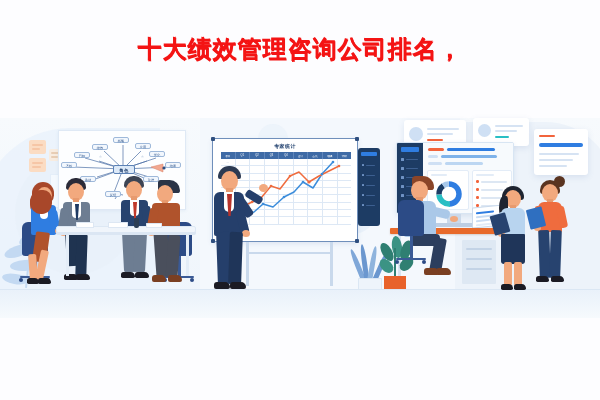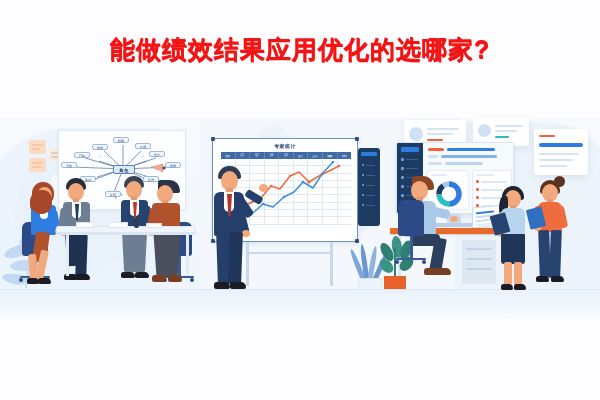--- a/index.html
+++ b/index.html
@@ -184,21 +184,21 @@
   #side-panel .sp-i { position:absolute; left:4px; height:2.4px; }
   #side-panel .sp-i i { position:absolute; left:0; width:2.4px; height:2.4px; background:#6f93c4; border-radius:.5px; }
   #side-panel .sp-i s { position:absolute; left:4px; top:.5px; width:9px; height:1.4px; background:#3c5f90; border-radius:.7px; }
 </style>
 </head>
 <body>
 
 <div id="stage">
 
   <div id="title-block">
-    <div class="title-line l2">能做绩效结果应用优化的选哪家?</div>
+    <div class="title-line l1">十大绩效管理咨询公司排名，</div>
   </div>
 
   <div id="scene">
 
     <div class="wall-base"></div>
     <div class="wall-soft-1"></div>
     <div class="wall-soft-2"></div>
     <div class="wall-soft-3"></div>
     <div class="circle-glow" style="left:330px;top:70px;width:46px;height:46px;"></div>
     <div class="circle-glow" style="left:258px;top:6px;width:30px;height:30px;opacity:.5;"></div>

